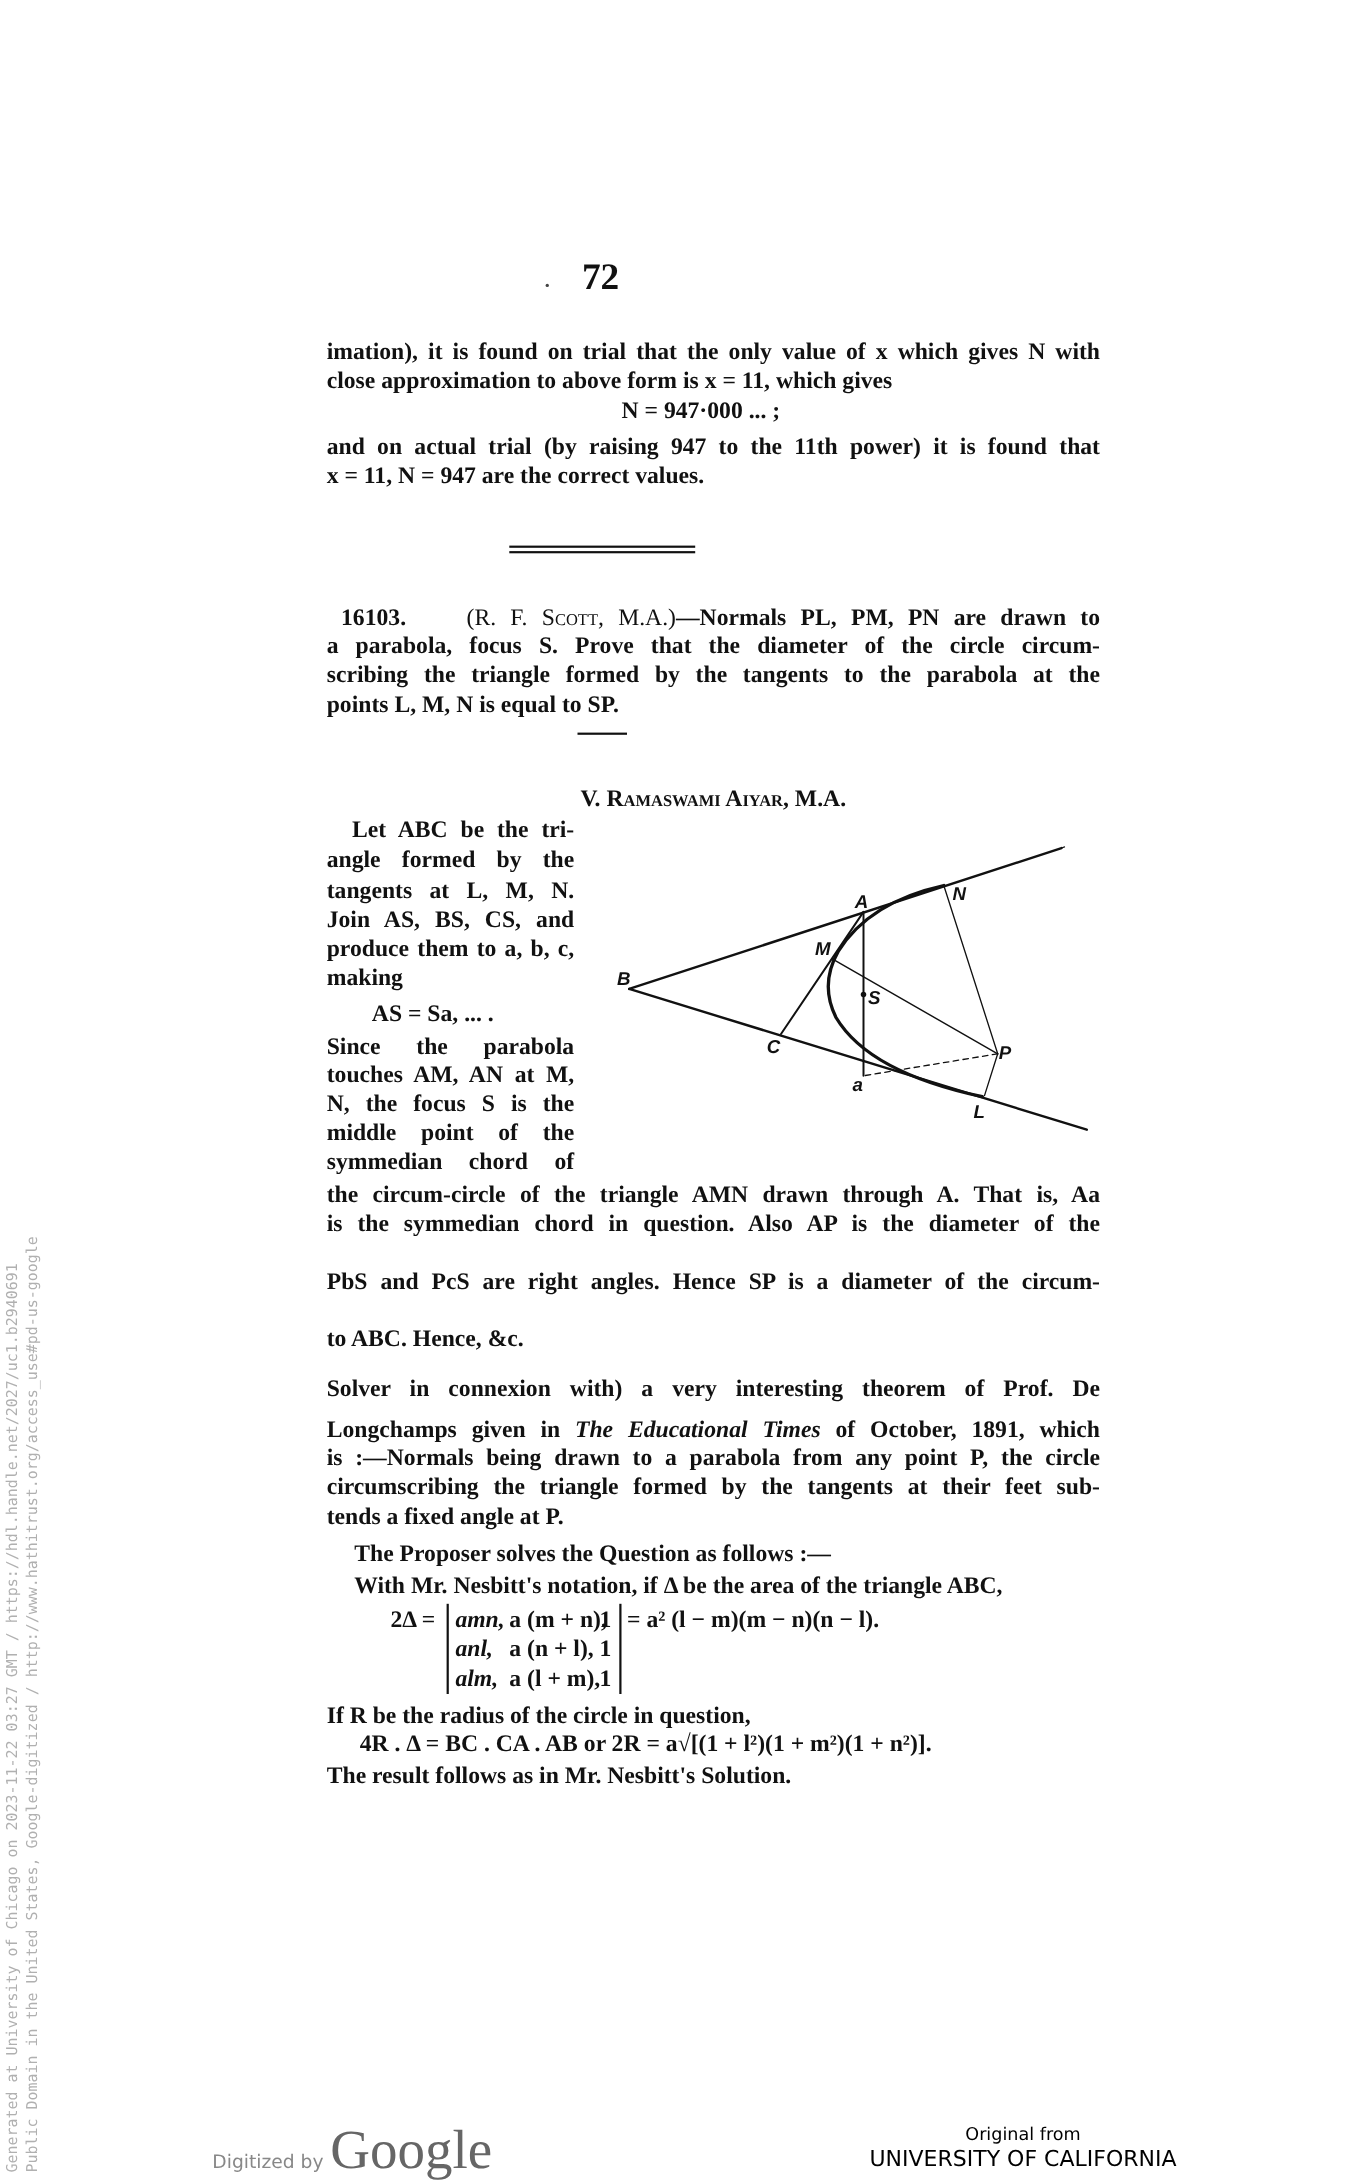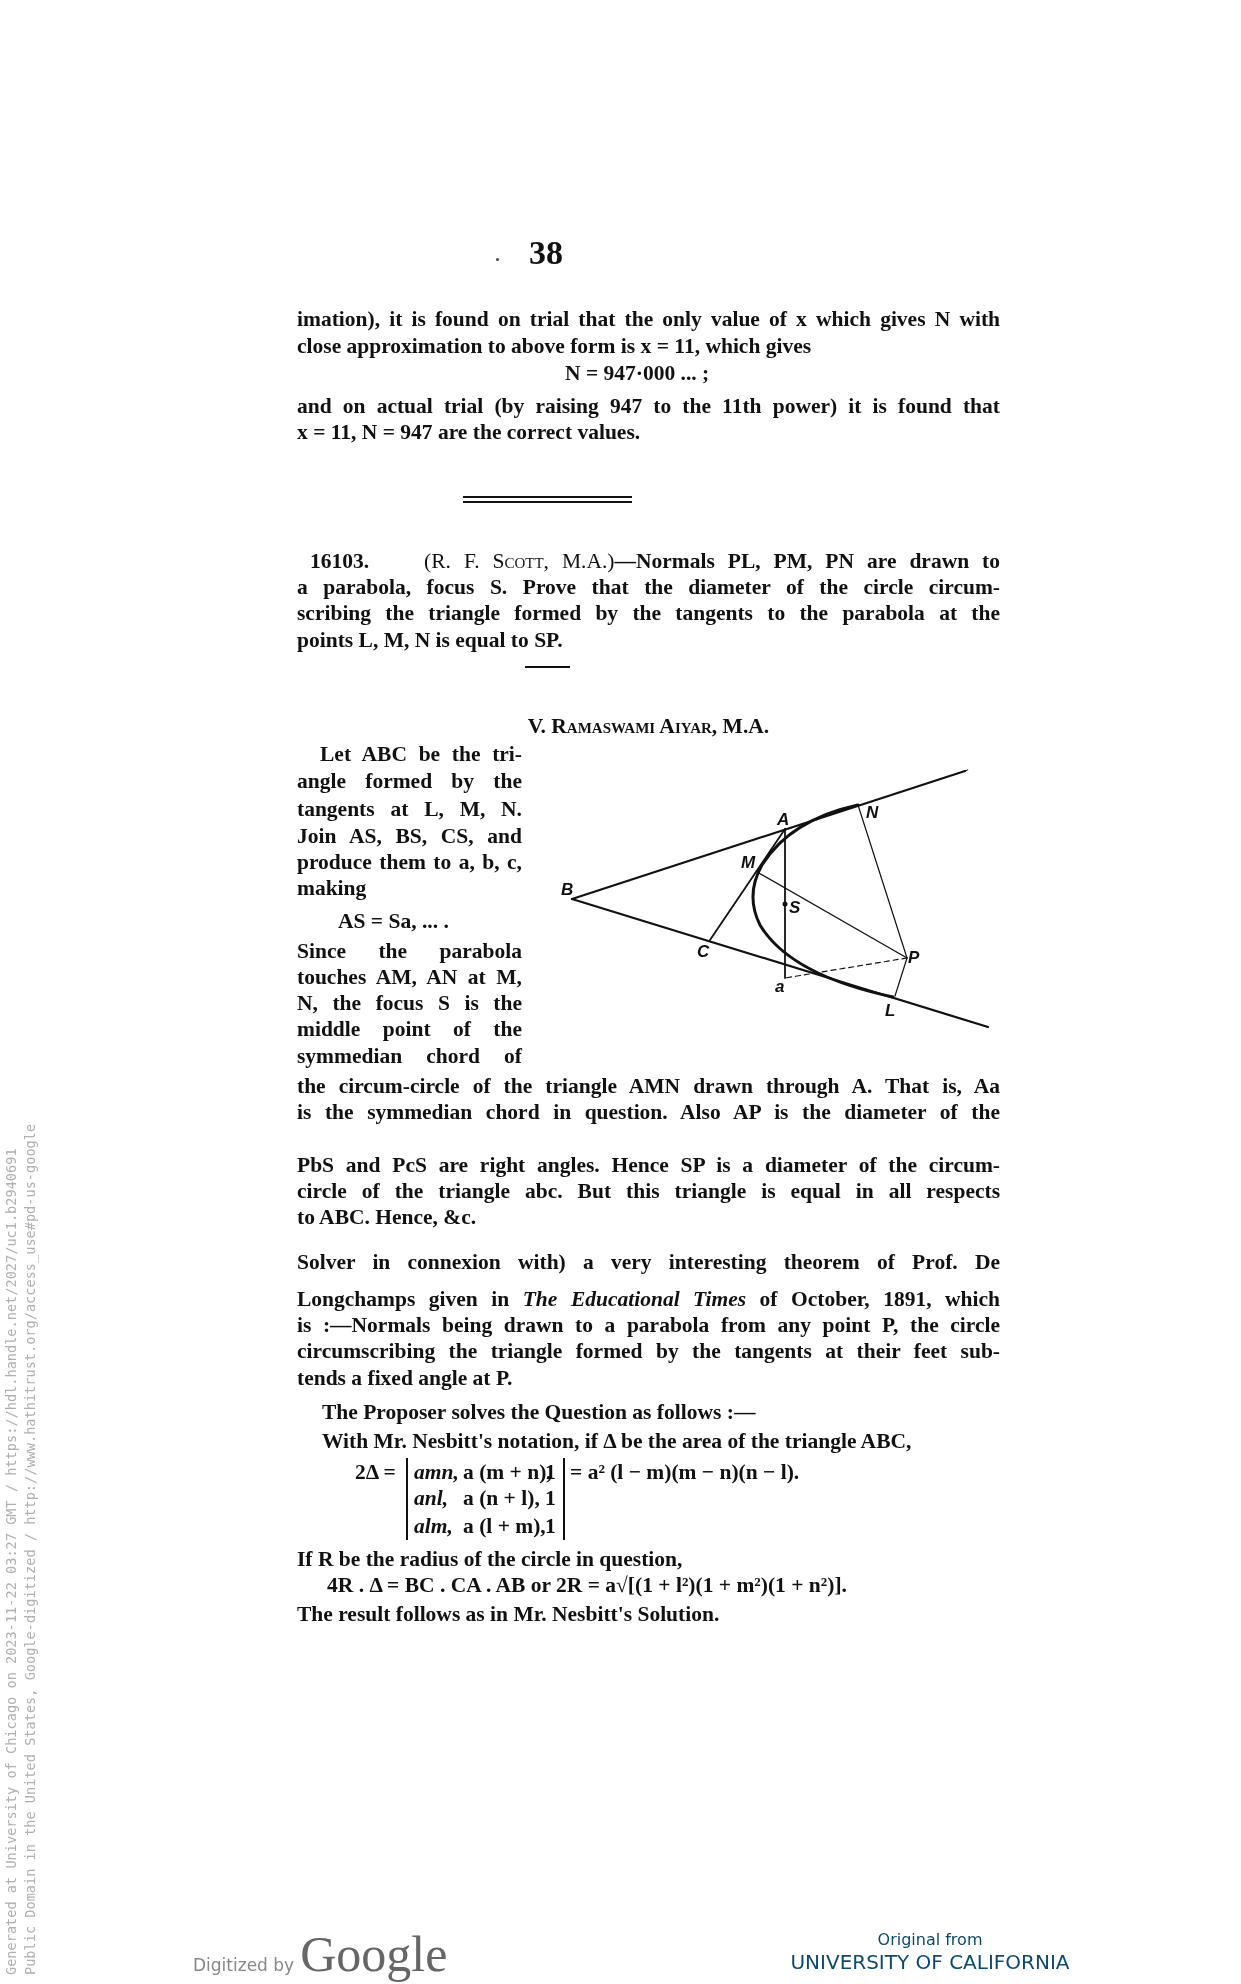--- a/index.html
+++ b/index.html
@@ -13,34 +13,34 @@
   .center { text-align:center; }
   .it { font-style:italic; }
   .sc { font-variant:small-caps; }
   .pageno { position:absolute; left:526px; top:234px; width:40px; text-align:center; font-size:34px; font-weight:bold; font-family:"Liberation Serif",serif; color:#111; }
   .speck { position:absolute; width:3px; height:3px; background:#444; border-radius:50%; }
   .rule { position:absolute; background:#111; }
   .watermark { position:absolute; left:2px; top:1975px; transform-origin:0 0; transform:rotate(-90deg); font-family:"DejaVu Sans Mono",monospace; font-size:13.6px; line-height:19px; color:#b0b0b0; white-space:nowrap; }
   .footer-left { position:absolute; left:193px; top:1925px; font-family:"DejaVu Sans",sans-serif; color:#888; }
   .digitized { font-size:17px; vertical-align:baseline;text-align:center; }
   .google { font-family:"Liberation Serif",serif; font-size:50px; color:#666; margin-left:6px; vertical-align:baseline; }
-  .footer-right { position:absolute; left:780px; top:1930px; width:300px; text-align:center; font-family:"DejaVu Sans",sans-serif; color:#0c4a6e; }
+  .footer-right { position:absolute; left:780px; top:1930px; width:300px; text-align:center; font-family:"DejaVu Sans",sans-serif; color:#000000; }
   .orig { font-size:16px; line-height:20px; }
   .univ { font-size:20px; line-height:24px; }
   .det-bar { position:absolute; background:#111; width:2px; }
   .math { position:absolute; font-size:21.5px; line-height:26px; white-space:nowrap; }
   svg text { font-family:"Liberation Sans","DejaVu Sans",sans-serif; font-style:italic; font-weight:bold; font-size:17px; fill:#111; }
 </style>
 </head>
 <body>
 
 <div class="page">
 
   <span class="speck" style="left:496px;top:258px;"></span>
-  <div class="pageno">38</div>
+  <div class="pageno">72</div>
 
   <div class="serif line just" style="top:306px;">imation), it is found on trial that the only value of x which gives N with</div>
   <div class="serif line" style="top:333px;">close approximation to above form is x = 11, which gives</div>
   <div class="serif line" style="top:360px;left:565px;width:200px;">N = 947·000 ... ;</div>
   <div class="serif line just" style="top:393px;">and on actual trial (by raising 947 to the 11th power) it is found that</div>
   <div class="serif line" style="top:419px;">x = 11, N = 947 are the correct values.</div>
 
   <div class="rule" style="left:463px;top:496px;width:169px;height:2px;"></div>
   <div class="rule" style="left:463px;top:501px;width:169px;height:2px;"></div>
 
@@ -89,21 +89,20 @@
     <text x="789" y="913">S</text>
     <text x="697" y="957">C</text>
     <text x="908" y="963">P</text>
     <text x="775" y="992">a</text>
     <text x="885" y="1016">L</text>
   </svg>
 
   <div class="serif line just" style="top:1073px;">the circum-circle of the triangle AMN drawn through A. That is, Aa</div>
   <div class="serif line just" style="top:1099px;">is the symmedian chord in question. Also AP is the diameter of the</div>
   <div class="serif line just" style="top:1152px;">PbS and PcS are right angles. Hence SP is a diameter of the circum-</div>
-  <div class="serif line just" style="top:1178px;">circle of the triangle abc. But this triangle is equal in all respects</div>
   <div class="serif line" style="top:1204px;">to ABC. Hence, &amp;c.</div>
 
   <div class="serif line just" style="top:1249px;">Solver in connexion with) a very interesting theorem of Prof. De</div>
   <div class="serif line just" style="top:1286px;">Longchamps given in <i>The Educational Times</i> of October, 1891, which</div>
   <div class="serif line just" style="top:1312px;">is :—Normals being drawn to a parabola from any point P, the circle</div>
   <div class="serif line" style="top:1365px;">tends a fixed angle at P.</div>
   <div class="serif line just" style="top:1338px;">circumscribing the triangle formed by the tangents at their feet sub-</div>
 
   <div class="serif line" style="top:1399px;left:322px;">The Proposer solves the Question as follows :—</div>
   <div class="serif line" style="top:1428px;left:322px;">With Mr. Nesbitt's notation, if Δ be the area of the triangle ABC,</div>

